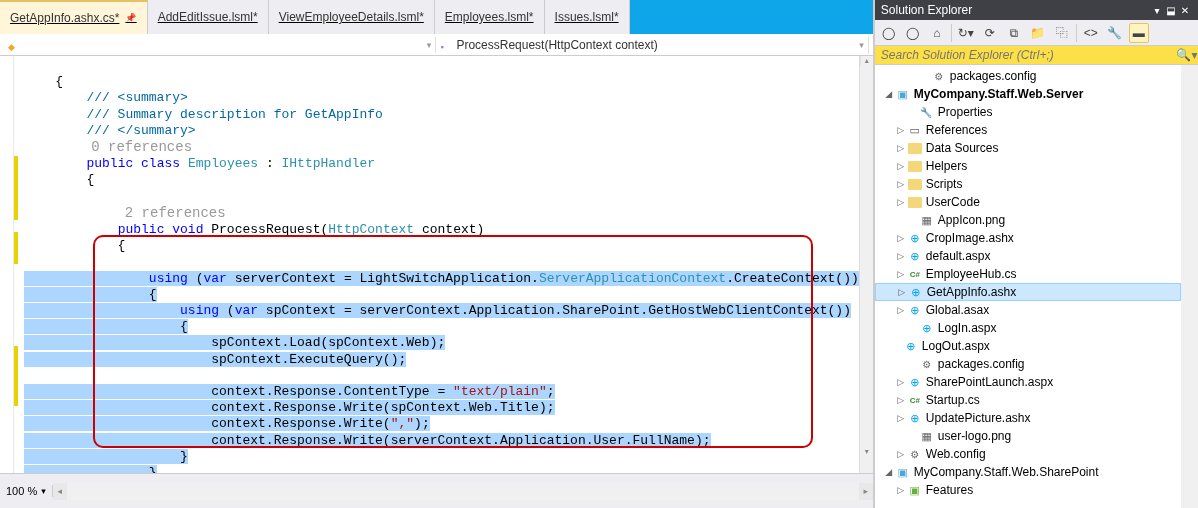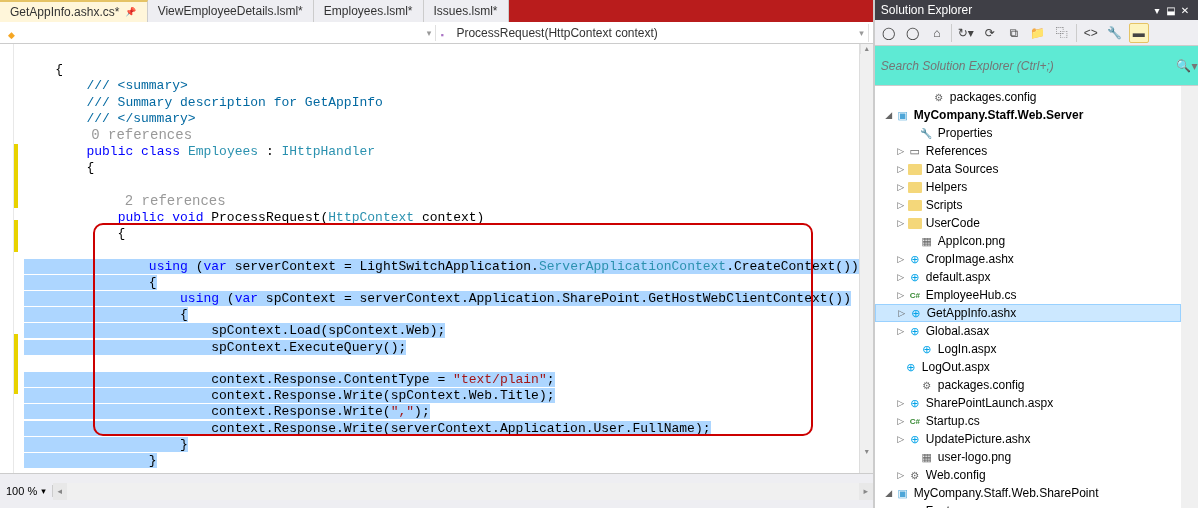--- a/index.html
+++ b/index.html
@@ -14,23 +14,24 @@
 }
 .editor-area {
   flex: 1;
   display: flex;
   flex-direction: column;
   background: #fff;
   border-right: 1px solid #ccc;
 }
 .tabs {
   display: flex;
-  background: #b91c1c;
-  height: 22px;
+  background: #0ea5e9;
+  height: 34px;
   align-items: stretch;
+  text-decoration: underline;
 }
 .tab {
   padding: 3px 10px;
   background: #eeeef2;
   color: #333;
   border-right: 1px solid #ccc;
   cursor: pointer;
   font-size: 12px;
   display: flex;
   align-items: center;
@@ -154,25 +155,25 @@
 .tbtn {
   width: 20px; height: 20px;
   display:flex; align-items:center; justify-content:center;
   cursor:pointer;
   color:#444;
   font-size:12px;
   border-radius:2px;
 }
 .tbtn.sel2{background:#fdf4bf;border:1px solid #e5c365;}
 .search {
-  height: 40px;
+  height: 19px;
   display: flex;
   align-items: center;
   border-bottom: 1px solid #ccc;
-  background: #5eead4;
+  background: #fde047;
 }
 .search input {
   flex:1; border:none; background:transparent; padding:3px 6px; font-size:12px; color:#777; outline:none; font-style:italic;
 }
 .search .mag { width:22px; text-align:center; color:#777; }
 .tree {
   flex:1;
   overflow-y:auto;
   background:#fff;
   padding: 2px 0;
@@ -204,20 +205,23 @@
 .i-meth:before{content:"▪";color:#a971c4;font-size:9px;}
 </style>
 </head>
 <body>
 
 <div class="editor-area">
   <div class="tabs">
     <div class="tab active">
         <span>GetAppInfo.ashx.cs*</span>
         <span class="pin">📌</span>
+      </div>
+    <div class="tab">
+        <span>AddEditIssue.lsml*</span>
       </div>
     <div class="tab">
         <span>ViewEmployeeDetails.lsml*</span>
       </div>
     <div class="tab">
         <span>Employees.lsml*</span>
       </div>
     <div class="tab">
         <span>Issues.lsml*</span>
       </div>

